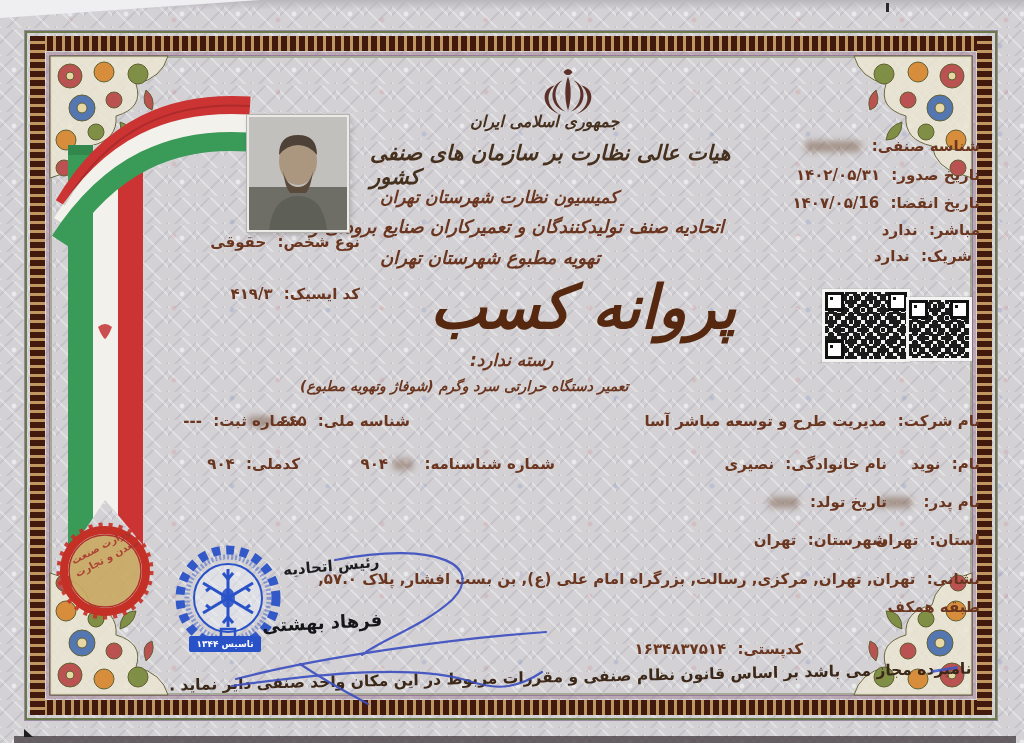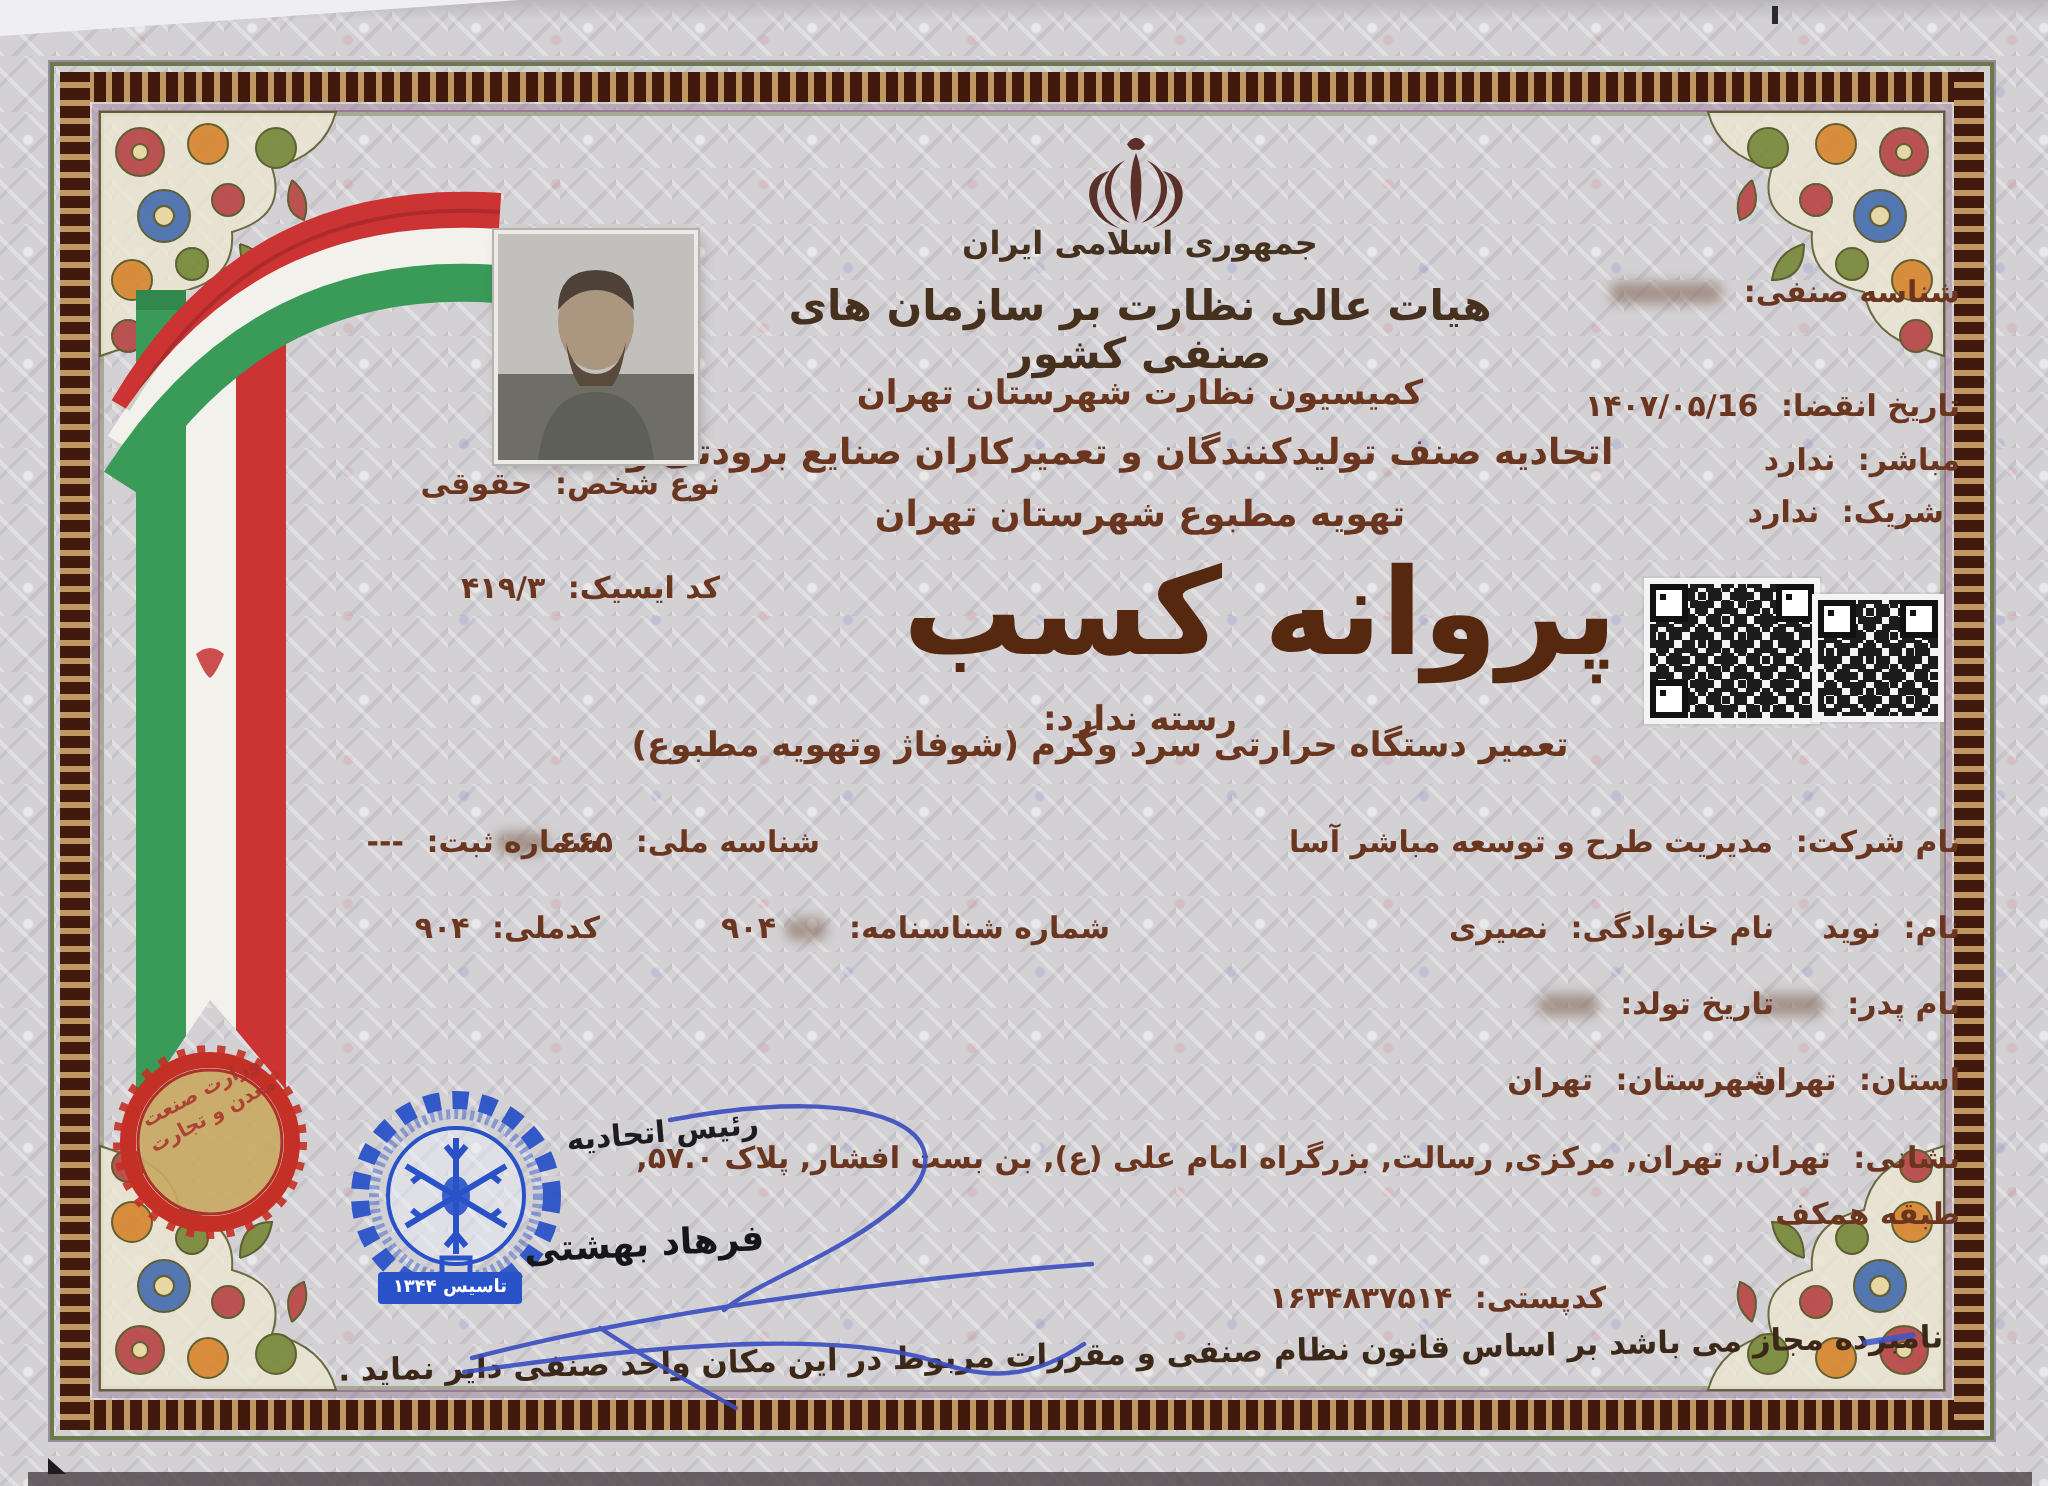--- a/index.html
+++ b/index.html
@@ -40,21 +40,21 @@
   .corner{position:absolute;width:150px;height:130px;opacity:.92;}
   .c-tl{left:50px;top:56px;}
   .c-tr{right:52px;top:56px;transform:scaleX(-1);}
   .c-bl{left:50px;bottom:48px;transform:scaleY(-1);}
   .c-br{right:52px;bottom:48px;transform:scale(-1,-1);}
   
   .t{position:absolute;direction:rtl;white-space:nowrap;color:#6b3620;
      font-weight:bold;font-size:15px;}
   .t .lab{margin-left:6px;}
   .cal{color:#46301e;font-size:16px;letter-spacing:.5px;}
-  .ctr{text-align:center;white-space:normal;}
+  .ctr{text-align:left;white-space:normal;font-style:italic;}
   .title{font-size:60px;color:#55280f;letter-spacing:1px;}
   .smudge{display:inline-block;vertical-align:middle;height:11px;border-radius:4px;
           background:rgba(118,86,66,.5);filter:blur(3px);}
   .perm{font-size:15.5px;color:#3c2818;transform:rotate(-1.2deg);letter-spacing:.3px;}
   
   .photo{position:absolute;left:247px;top:115px;width:98px;height:113px;
          border:2px solid #eceae6;box-shadow:0 0 0 1px #b5b3b0, 2px 3px 6px rgba(0,0,0,.18);
          background:linear-gradient(180deg,#cfcdc9,#b9b7b2);overflow:hidden;}
   
   .qr{position:absolute;background:#f4f4f2;padding:3px;box-shadow:0 0 0 1px rgba(0,0,0,.05);}
@@ -155,20 +155,24 @@
   <div class="t cal ctr" style="left:370px;top:141px;width:400px;font-size:21px">هیات عالی نظارت بر سازمان های صنفی کشور</div>
   <div class="t ctr" style="left:380px;top:187px;width:380px;font-size:17px">کمیسیون نظارت شهرستان تهران</div>
   <div class="t ctr" style="left:310px;top:216px;width:500px;font-size:18px">اتحادیه صنف تولیدکنندگان و تعمیرکاران صنایع برودتی و</div>
   <div class="t ctr" style="left:380px;top:247px;width:380px;font-size:18px">تهویه مطبوع شهرستان تهران</div>
   <div class="t ctr title" style="left:430px;top:272px;width:400px">پروانه کسب</div>
 
   <div class="t" style="right:44px;top:137px">
     <span class="lab">شناسه صنفی:</span>
     <span class="smudge" style="width:56px"></span>
   </div>
+  <div class="t" style="right:44px;top:166px">
+    <span class="lab">تاریخ صدور:</span>
+    <span>۱۴۰۲/۰۵/۳۱</span>
+  </div>
   <div class="t" style="right:44px;top:194px">
     <span class="lab">تاریخ انقضا:</span>
     <span>۱۴۰۷/۰۵/16</span>
   </div>
   <div class="t" style="right:44px;top:221px">
     <span class="lab">مباشر:</span>
     <span>ندارد</span>
   </div>
   <div class="t" style="right:52px;top:247px">
     <span class="lab">شریک:</span>
@@ -203,21 +207,21 @@
     </div>
   </div>
   <div class="qr" style="left:906px;top:297px;width:60px;height:58px">
     <div class="pat">
       <div class="fd" style="left:0;top:0"></div>
       <div class="fd" style="right:0;top:0"></div>
     </div>
   </div>
 
   <div class="t ctr" style="left:470px;top:350px;width:200px;font-size:17px">رسته ندارد:</div>
-  <div class="t ctr" style="left:300px;top:363px;width:500px;font-size:17px">تعمیر دستگاه حرارتی سرد وگرم (شوفاژ وتهویه مطبوع)</div>
+  <div class="t ctr" style="left:300px;top:378px;width:500px;font-size:14px">تعمیر دستگاه حرارتی سرد وگرم (شوفاژ وتهویه مطبوع)</div>
 
   <div class="t" style="right:44px;top:412px">
     <span class="lab">نام شرکت:</span>
     <span>مدیریت طرح و توسعه مباشر آسا</span>
   </div>
   <div class="t" style="right:614px;top:412px">
     <span class="lab">شناسه ملی:</span>
     <span>۶۶۵</span>
     <span class="smudge" style="width:26px"></span>
   </div>

